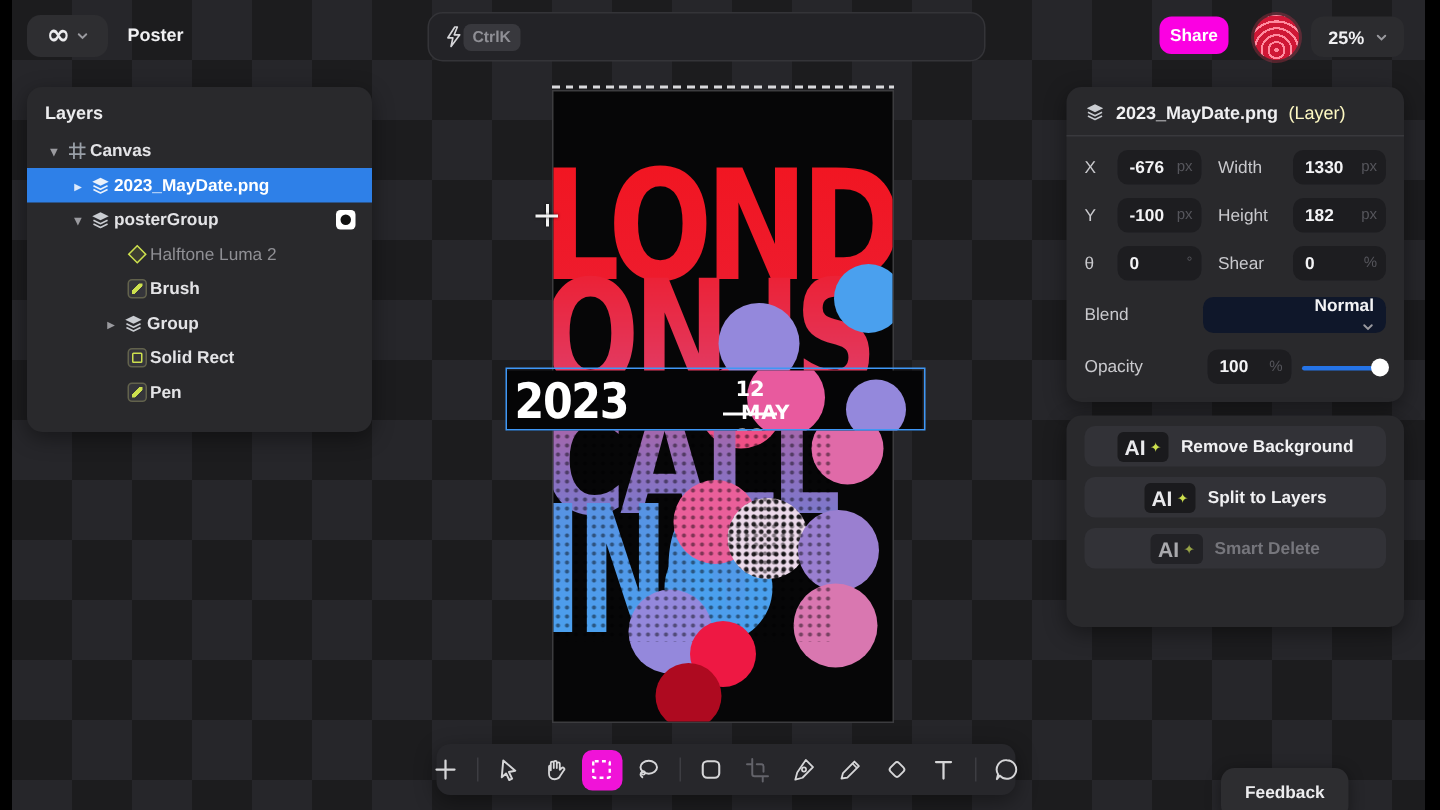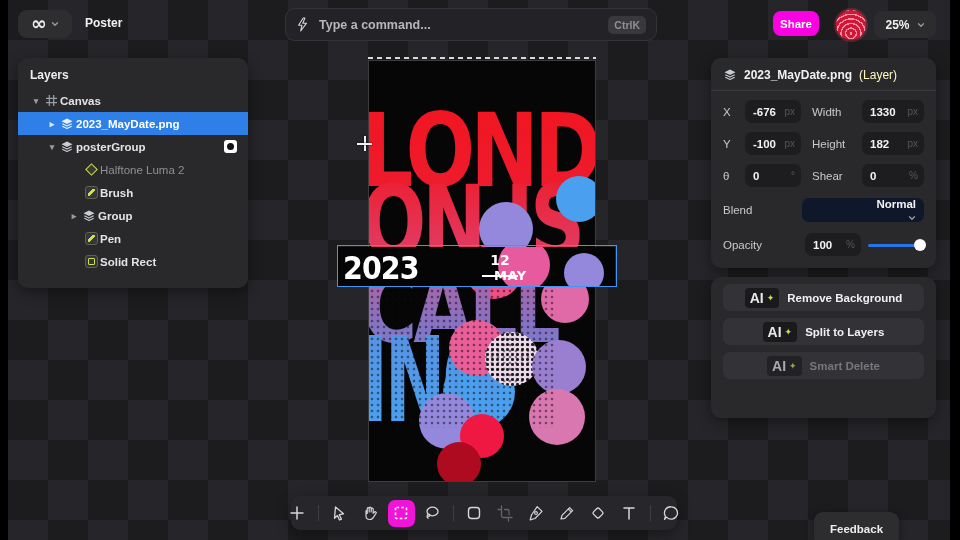--- a/index.html
+++ b/index.html
@@ -173,21 +173,20 @@
     <svg class="chev-sm" viewBox="0 0 8 8">
         <path d="M1.5 2.8 4 5.3 6.5 2.8" fill="none" stroke="#9a9a9f" stroke-width="1.3" stroke-linecap="round"></path>
       </svg>
   </div>
   <div class="doc-title">Poster</div>
 
   <div class="cmdbar">
     <svg width="13" height="15" viewBox="0 0 13 15">
       <path d="M7.2 1 2.6 8.2h3.3L4.7 14l5.8-7.8H6.8L8.9 1z" fill="none" stroke="#d6d6d9" stroke-width="1.1" stroke-linejoin="round"></path>
       </svg>
-    <input type="text" readonly="" placeholder="Type a command..." style="">
     <span class="kbd">CtrlK</span>
   </div>
 
   <div class="share-btn">Share</div>
   <div class="avatar"></div>
   <div class="zoom-pill">
     <span>25%</span>
     <svg class="chev-sm" viewBox="0 0 8 8">
         <path d="M1.5 2.8 4 5.3 6.5 2.8" fill="none" stroke="#9a9a9f" stroke-width="1.3" stroke-linecap="round"></path>
       </svg>
@@ -253,34 +252,34 @@
         <svg width="14" height="14" viewBox="0 0 14 14">
             <path d="M7 1.5 12.5 4.2 7 6.9 1.5 4.2Z" fill="#c9ccd1"></path>
             <path d="M2.3 6.8 7 9.1l4.7-2.3M2.3 9.3 7 11.6l4.7-2.3" fill="none" stroke="#c9ccd1" stroke-width="1.1" stroke-linejoin="round"></path>
           </svg>
         </span>
       <span class="llabel">Group</span>
     </div>
 
     <div class="lrow d2">
       <span class="ic">
+          <span class="tile rect">
+            <i></i>
+          </span>
+        </span>
+      <span class="llabel">Solid Rect</span>
+    </div>
+
+    <div class="lrow d2">
+      <span class="ic">
           <span class="tile pen">
             <i></i>
           </span>
         </span>
       <span class="llabel">Pen</span>
-    </div>
-
-    <div class="lrow d2">
-      <span class="ic">
-          <span class="tile rect">
-            <i></i>
-          </span>
-        </span>
-      <span class="llabel">Solid Rect</span>
     </div>
   </div>
 
   <div class="inspector">
     <div class="insp-hd">
       <svg width="14" height="14" viewBox="0 0 14 14">
           <path d="M7 1.5 12.5 4.2 7 6.9 1.5 4.2Z" fill="#c9ccd1"></path>
           <path d="M2.3 6.8 7 9.1l4.7-2.3M2.3 9.3 7 11.6l4.7-2.3" fill="none" stroke="#c9ccd1" stroke-width="1.1" stroke-linejoin="round"></path>
         </svg>
       <span class="nm">2023_MayDate.png</span>

